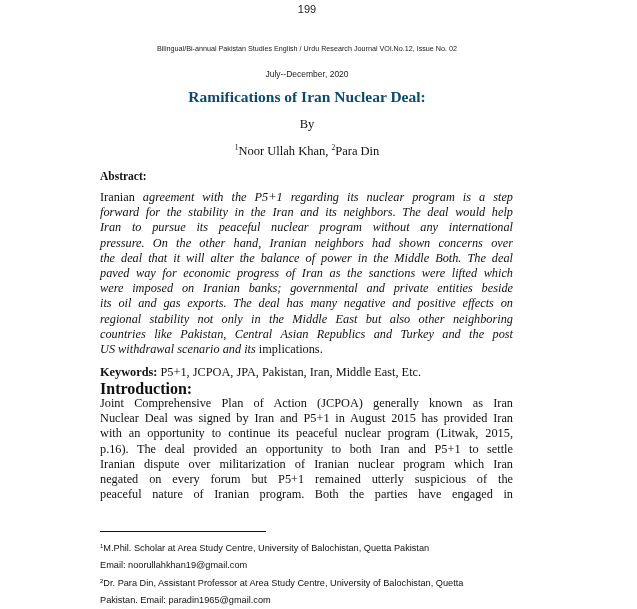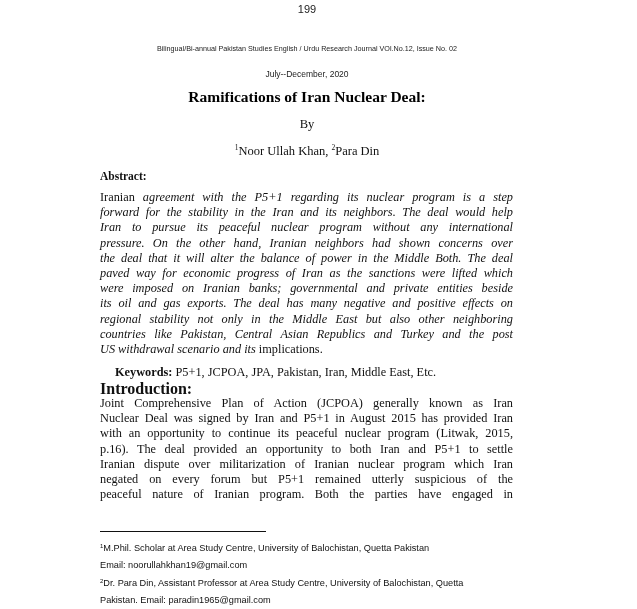--- a/index.html
+++ b/index.html
@@ -4,37 +4,37 @@
   <style>
     html, body { margin: 0; padding: 0; background: #ffffff; }
     body { width: 637px; height: 609px; position: relative; overflow: hidden; color: #111; }
     .page-number { position: absolute; top: 3px; left: 0; width: 614px; text-align: center;
       font-family: "Liberation Sans", sans-serif; font-size: 11px; color: #222; }
     .journal-line { position: absolute; top: 44px; left: 0; width: 614px; text-align: center;
       font-family: "Liberation Sans", sans-serif; font-size: 7.2px; color: #222; }
     .date-line { position: absolute; top: 69px; left: 0; width: 614px; text-align: center;
       font-family: "Liberation Sans", sans-serif; font-size: 8.5px; color: #222; }
     .title { position: absolute; top: 88px; left: 0; width: 614px; text-align: center;
-      font-family: "Liberation Serif", serif; font-weight: bold; font-size: 15.5px; margin: 0; color: #000000; }
+      font-family: "Liberation Serif", serif; font-weight: bold; font-size: 15.5px; margin: 0; color: #0c4a6e; }
     .by { position: absolute; top: 117px; left: 0; width: 614px; text-align: center;
       font-family: "Liberation Serif", serif; font-size: 12.5px; }
     .authors { position: absolute; top: 143px; left: 0; width: 614px; text-align: center;
       font-family: "Liberation Serif", serif; font-size: 12.5px; }
     .authors sup { font-size: 7.5px; vertical-align: 5px; }
     .abstract-heading { position: absolute; top: 170px; left: 100px;
       font-family: "Liberation Serif", serif; font-weight: bold; font-size: 11.5px; }
     .text-block { position: absolute; left: 100px; width: 413px;
       font-family: "Liberation Serif", serif; font-size: 12.3px; line-height: 15.2px; }
     .line { display: block; text-align: justify; text-align-last: justify; white-space: nowrap; height: 15.2px; overflow: visible; }
     .line.last { text-align-last: left; }
     .abstract-body { top: 190px; font-style: italic; font-family: Liberation Serif, serif; }
     .abstract-body .roman { font-style: normal; }
     .keywords { position: absolute; top: 365px; left: 100px;
       font-family: "Liberation Serif", serif; font-size: 12.3px; }
-    .keywords b { font-weight: bold; margin-left: 15px; }
+    .keywords b { font-weight: bold; }
     .intro-heading { position: absolute; top: 380px; left: 100px;
       font-family: "Liberation Serif", serif; font-weight: bold; font-size: 16px; }
     .intro-body { top: 396px; }
     .footnote-rule { position: absolute; top: 531px; left: 100px; width: 166px; height: 1px; background: #111; }
     .footnotes { position: absolute; top: 538px; left: 100px; width: 420px;
       font-family: "Liberation Sans", sans-serif; font-size: 9.2px; line-height: 16.5px; color: #111; }
     .footnotes sup { font-size: 6px; vertical-align: 3px; }
     .footnotes .fl { display: block; white-space: nowrap; }
   </style>
 </head>

